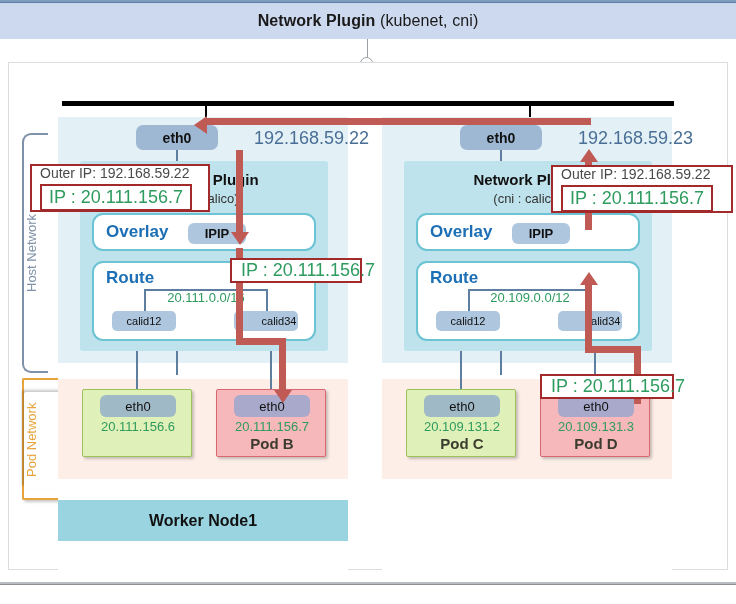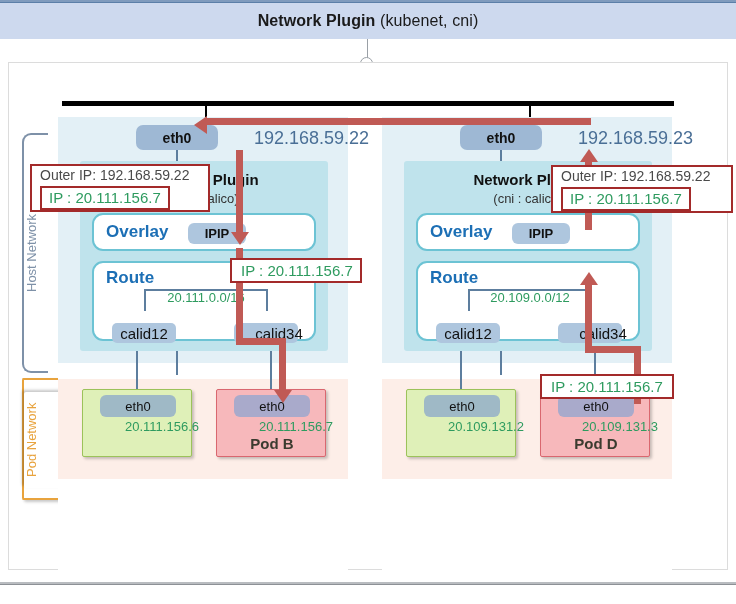--- a/index.html
+++ b/index.html
@@ -129,21 +129,21 @@
   }
 
   .cidr {
     position:absolute; left:0; top:27px; width:224px;
     text-align:center; font-size:13px; color:#2e9b5f;
   }
   .calid {
     position:absolute; top:48px; width:64px; height:20px;
     background:#aec6de; border-radius:5px;
     display:flex; align-items:center; justify-content:center;
-    font-size:15px; color:#111111;margin-top:12px;
+    font-size:11px; color:#111111;
   }
   .calid.a { left:18px; }
   .calid.b { left:140px;padding-left:26px; }
 
   
   .rl { position:absolute; background:#5d7e9e; }
 
   
   .pod {
     position:absolute; top:272px; width:110px; height:68px;
@@ -159,21 +159,21 @@
     position:absolute; left:17px; top:5px; width:76px; height:22px;
     border-radius:6px;
     display:flex; align-items:center; justify-content:center;
     font-size:13px; color:#111111;
   }
   .pod.green .pod-eth0 { background:#9fb9c6; }
   .pod.red   .pod-eth0 { background:#a9aacb; }
 
   .pod-ip {
     position:absolute; left:0; top:29px; width:110px;
-    text-align:center; font-size:13px; color:#2e9b5f;margin-left:24px;
+    text-align:center; font-size:13px; color:#2e9b5f;
   }
   .pod-name {
     position:absolute; left:0; top:45px; width:110px;
     text-align:center; font-size:15px; font-weight:bold; color:#3b3b2f;
   }
 
   
   .vl { position:absolute; width:1.5px; background:#5d7e9e; }
 
   
@@ -190,21 +190,21 @@
     display:flex; flex-direction:column; justify-content:center;
     padding:4px 8px;
   }
   .callout .outer {
     font-size:14px; color:#4a4a4a; white-space:nowrap;
   }
   .callout .inner-box {
     border:2px solid #a32a2a; margin-top:3px; padding:1px 7px;
     display:inline-block; align-self:flex-start;
   }
-  .callout .ipval { font-size:15px; color:#2e9b5f; white-space:nowrap; }
+  .callout .ipval { font-size:18px; color:#2e9b5f; white-space:nowrap; }
   .callout.single { padding:3px 9px; }
 </style>
 </head>
 <body>
 
 <div class="top-rule"></div>
 <div class="top-rule2"></div>
 <div class="banner">
   <b>Network Plugin</b>
   <span>&nbsp;</span>
@@ -261,20 +261,21 @@
   <div class="pod green a">
     <div class="pod-eth0">eth0</div>
     <div class="pod-ip">20.111.156.6</div>
   </div>
   <div class="pod red b">
     <div class="pod-eth0">eth0</div>
     <div class="pod-ip">20.111.156.7</div>
     <div class="pod-name">Pod B</div>
   </div>
 
+  <div class="node-footer">Worker Node1</div>
 </div>
 
 <div class="node right">
   <div class="node-hostband"></div>
   <div class="node-podband"></div>
 
   <div class="eth0-host">eth0</div>
   <div class="host-ip">192.168.59.23</div>
 
   <div class="vl" style="left:118px; top:33px; height:225px;"></div>
@@ -298,20 +299,21 @@
       <div class="calid b">calid34</div>
     </div>
   </div>
 
   <div class="vl" style="left:78px;  top:234px; height:43px;"></div>
   <div class="vl" style="left:212px; top:234px; height:43px;"></div>
 
   <div class="pod green c">
     <div class="pod-eth0">eth0</div>
     <div class="pod-ip">20.109.131.2</div>
+    <div class="pod-name">Pod C</div>
   </div>
   <div class="pod red d">
     <div class="pod-eth0">eth0</div>
     <div class="pod-ip">20.109.131.3</div>
     <div class="pod-name">Pod D</div>
   </div>
 
 </div>
 
 <div class="ra" style="left:634px; top:352px; width:7px; height:52px;"></div>

